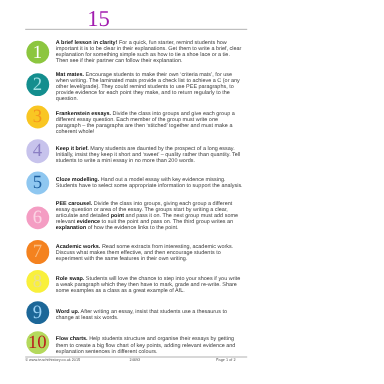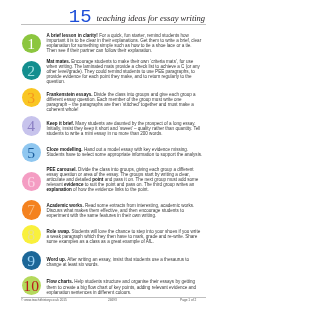--- a/index.html
+++ b/index.html
@@ -2,22 +2,22 @@
 <html><head>
 <meta charset="utf-8">
 <title>15 teaching ideas for essay writing</title>
 <style>
   html,body{margin:0;padding:0;}
   body{width:226px;height:320px;background:#ffffff;
        font-family:"Liberation Sans",sans-serif;overflow:hidden;}
   .page{position:relative;width:226px;height:320px;background:#fff;}
 
   .header{position:absolute;left:21px;top:0;width:185px;height:24px;text-align:right;white-space:nowrap;}
-  .h-num{position:absolute;right:114.5px;bottom:-2.5px;font-family:Liberation Mono, monospace;
-         font-size:18.9px;line-height:1;color:#1d4ed8;}
+  .h-num{position:absolute;right:114.5px;bottom:-2.5px;font-family:Liberation Serif, serif;
+         font-size:18.9px;line-height:1;color:#a21caf;}
   .h-rest{position:absolute;right:0.9px;bottom:1.7px;font-family:"Liberation Serif",serif;
           font-style:italic;font-size:8.5px;line-height:1;color:#231f20;}
   .hrule{position:absolute;left:21px;top:24px;width:185px;height:0.8px;background:#bfbfbf;}
   .frule{position:absolute;left:21px;top:297px;width:185px;height:0.8px;background:#bfbfbf;}
 
   .item{position:absolute;left:0;width:226px;}
   .circ{position:absolute;left:21.5px;width:19.3px;height:19.3px;border-radius:50%;
         text-align:center;font-family:"Liberation Serif",serif;font-size:15.6px;
         line-height:19.3px;}
   .txt{position:absolute;left:46.5px;width:156px;
@@ -29,21 +29,20 @@
   .f-mid{position:absolute;left:108px;top:0;}
   .f-right{position:absolute;left:180px;top:0;}
 </style>
 </head>
 <body>
 
 <div class="page">
 
   <div class="header">
     <span class="h-num">15</span>
-    <span class="h-rest">teaching ideas for essay writing</span>
   </div>
   <div class="hrule"></div>
 
   <div class="list" id="list">
       <div class="item" style="top: 0px;">
         <div class="circ" style="top: 34px; background: rgb(140, 198, 63); color: rgb(255, 255, 255);">1</div>
         <div class="txt" style="top: 32.9px;"><b>A brief lesson in clarity!</b><span> For a quick, fun starter, remind students how important it is to be clear in their explanations.  Get them to write a brief, clear explanation for something simple such as how to tie a shoe lace or a tie.  Then see if their partner can follow their explanation.</span></div>
       </div>
       <div class="item" style="top: 0px;">
         <div class="circ" style="top: 60.95px; background: rgb(19, 142, 142); color: rgb(159, 224, 226);">2</div>

